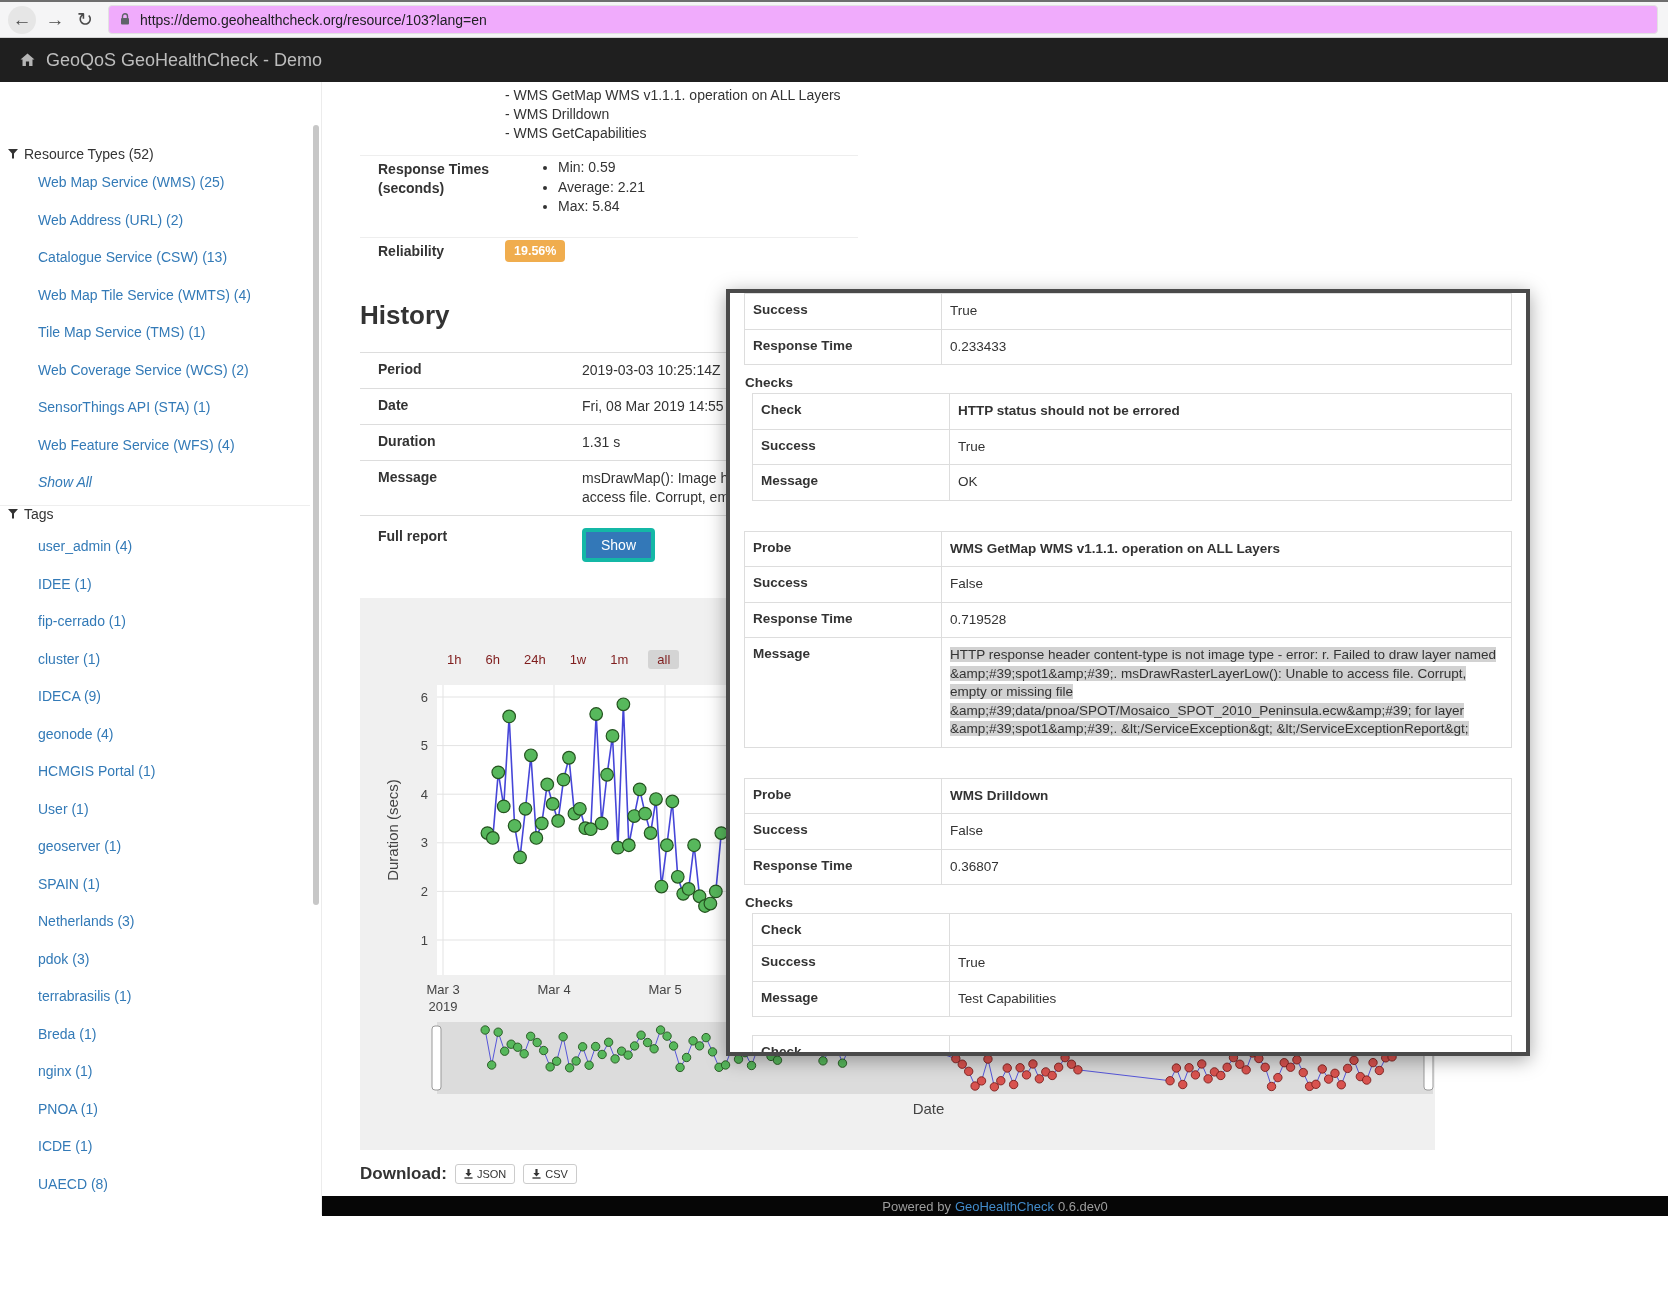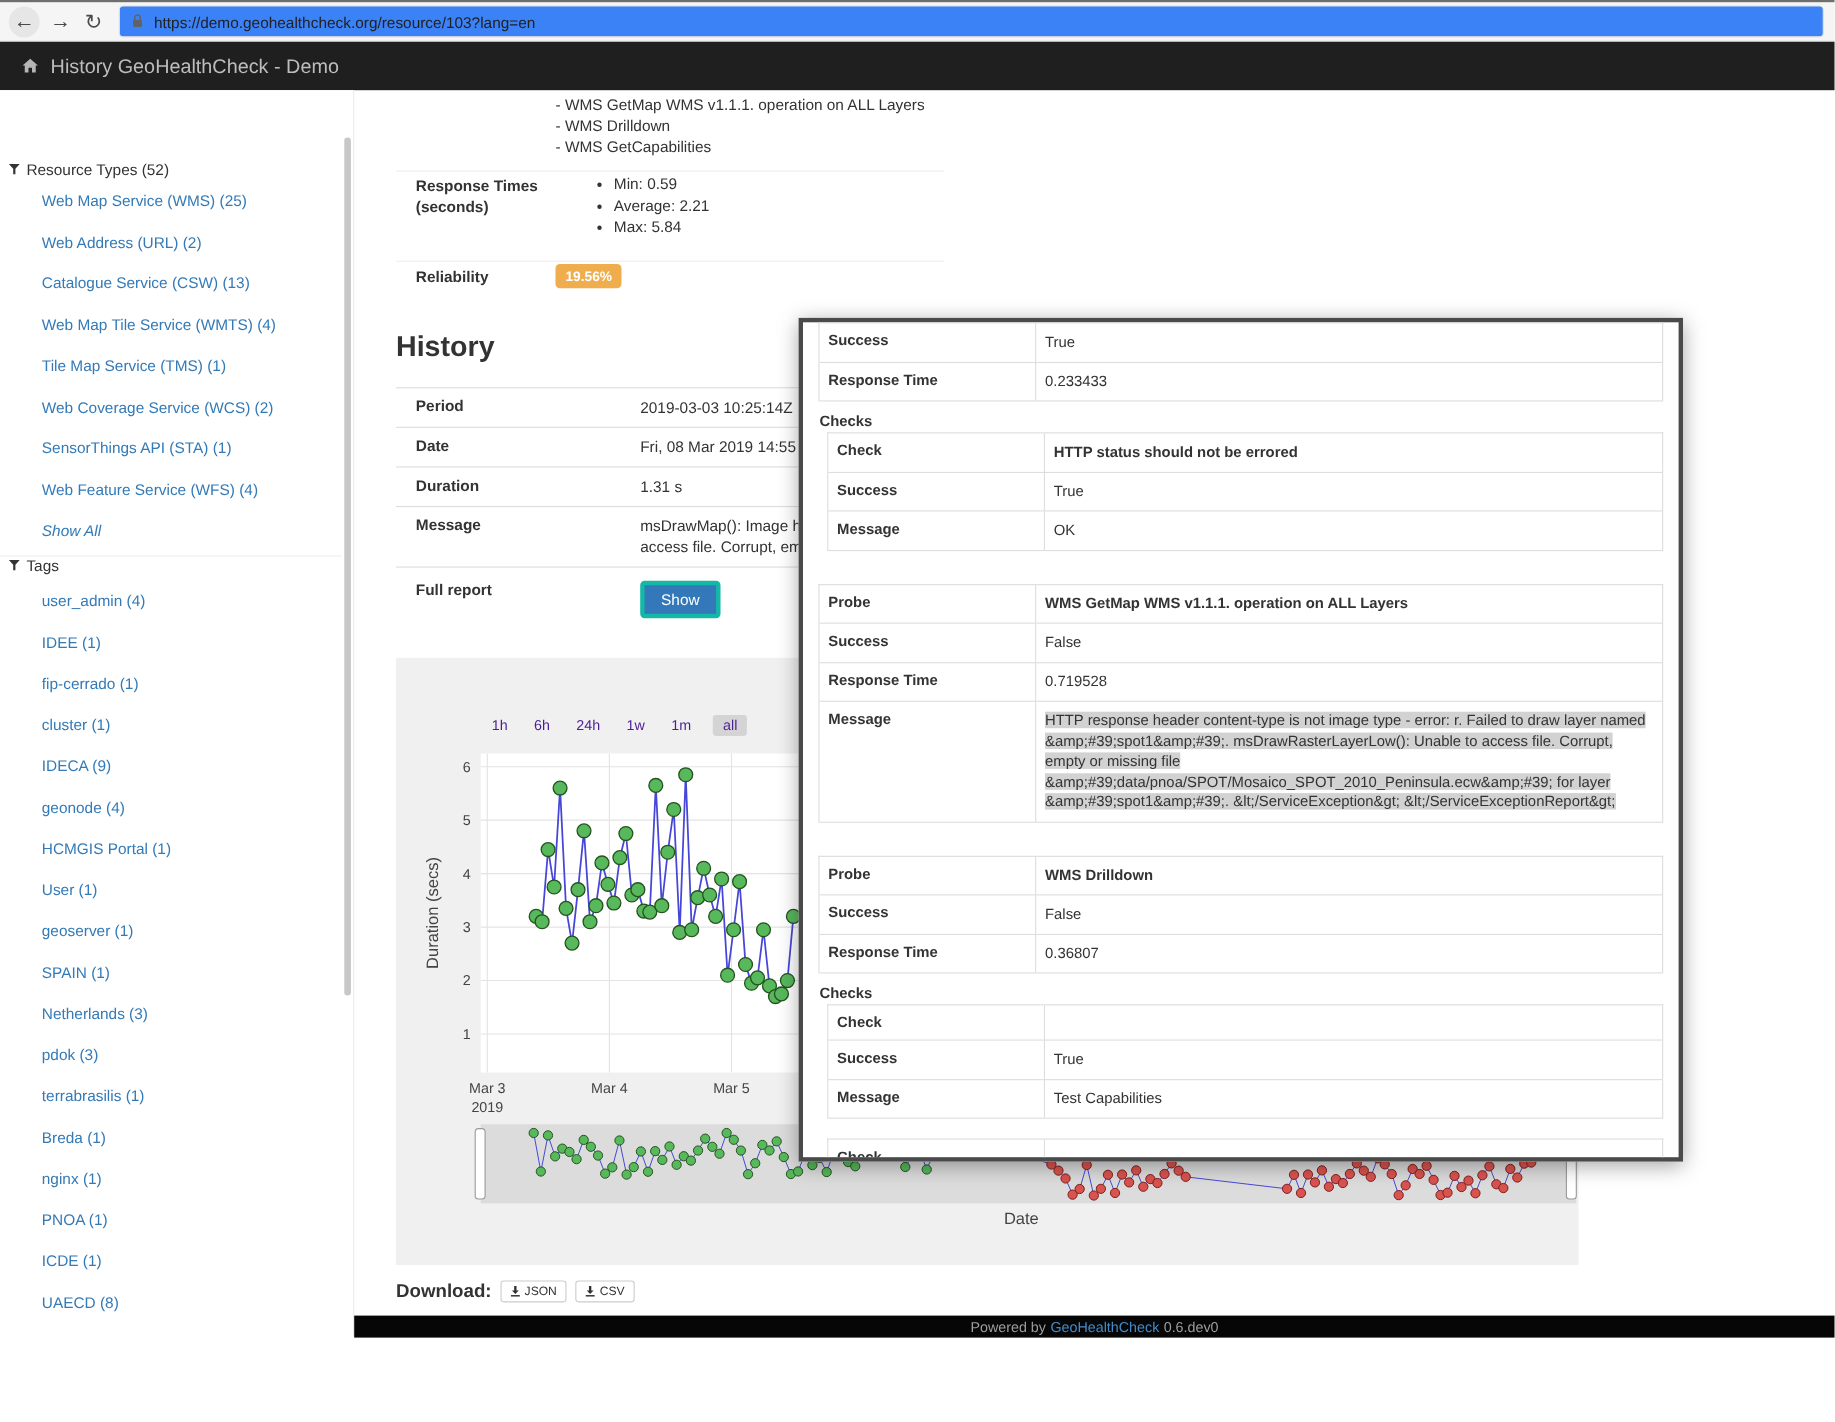--- a/index.html
+++ b/index.html
@@ -2,21 +2,21 @@
 <html><head>
 <meta charset="utf-8">
 <style>
   html,body{margin:0;padding:0;background:#fff;font-family:"Liberation Sans",sans-serif;}
   #screen{position:relative;width:1668px;height:1293px;background:#fff;overflow:hidden;color:#333;}
 
   
   .browser{position:absolute;left:0;top:0;width:1668px;height:38px;background:#f5f5f6;border-top:2px solid #6e6e6e;border-bottom:1px solid #d4d4d4;display:flex;align-items:center;box-sizing:border-box;}
   .nav-glyph{font-size:19px;color:#4a4a4a;width:30px;text-align:center;flex:none;}
   .back-circle{width:28px;height:28px;border-radius:50%;background:#e6e6e6;display:flex;align-items:center;justify-content:center;margin-left:8px;flex:none;}
-  .url-field{flex:1;height:27px;background:#3b82f6;border:1px solid #e2e2e2;border-radius:4px;margin:0 10px 0 8px;display:flex;align-items:center;padding:0 10px;}
+  .url-field{flex:1;height:27px;background:#f0abfc;border:1px solid #e2e2e2;border-radius:4px;margin:0 10px 0 8px;display:flex;align-items:center;padding:0 10px;}
   .url-text{font-size:14px;color:#202124;margin-left:9px;}
 
   
   .navbar{position:absolute;left:0;top:38px;width:1668px;height:44px;background:#1f1f1f;display:flex;align-items:center;}
   .brand{color:#bdbdbd;font-size:18px;margin-left:10px;}
 
   
   .sidebar{position:absolute;left:0;top:82px;width:322px;height:1133px;background:#fff;border-right:1px solid #ececec;box-sizing:border-box;}
   .side-header{position:absolute;left:8px;display:flex;align-items:center;gap:6px;font-size:14px;color:#333;}
   .side-list{position:absolute;left:0;width:310px;}
@@ -35,21 +35,21 @@
   .history-title{position:absolute;left:360px;top:300px;font-size:26px;font-weight:bold;color:#333;}
   .h-table{position:absolute;left:360px;top:352px;width:498px;}
   .h-row{display:flex;border-top:1px solid #ddd;padding:8px 0 8px 18px;font-size:14px;align-items:flex-start;box-sizing:border-box;}
   .h-label{width:204px;font-weight:bold;flex:none;}
   .h-val{white-space:pre;line-height:19px;}
   .h-row.report{padding-top:12px;padding-bottom:12px;}
   .btn-show{background:#3378b8;color:#fff;border:4px solid #14b8a6;border-radius:4px;padding:5px 15px;font-size:14px;cursor:pointer;}
 
   
   .chart-panel{position:absolute;left:360px;top:598px;width:1075px;height:552px;background:#f0f0f0;}
-  .range-btns{position:absolute;left:83px;top:52px;font-size:13px;color:#4c1d95;display:flex;align-items:center;gap:16px;}
+  .range-btns{position:absolute;left:83px;top:52px;font-size:13px;color:#7f1d1d;display:flex;align-items:center;gap:16px;}
   .range-btn{cursor:pointer;padding:2px 4px;}
   .range-btn.active{background:#d4d4d4;border-radius:3px;padding:2px 9px;}
   .chart-svg{position:absolute;left:0;top:0;}
   .date-label{position:absolute;left:77px;top:502px;width:983px;text-align:center;font-size:15px;color:#444;}
 
   
   .modal{position:absolute;left:726px;top:289px;width:804px;height:767px;background:#fff;border:4px solid #4a4a4a;box-sizing:border-box;overflow:hidden;padding:0 14px;box-shadow:0 4px 18px rgba(0,0,0,0.35);font-size:13.5px;}
   .m-table{border:1px solid #ddd;border-bottom:0;}
   .m-table.indent{margin-left:8px;}
   .m-table.gap{margin-top:30px;}
@@ -85,21 +85,21 @@
           <rect x="2" y="6" width="8" height="6.5" rx="1" fill="#5f6368"></rect>
         </svg>
       <span class="url-text">https://demo.geohealthcheck.org/resource/103?lang=en</span>
     </div>
   </div>
 
   <div class="navbar">
     <svg width="17" height="16" viewBox="0 0 16 16" style="margin-left:19px;">
         <path d="M8 1.5 L15 7.5 L13 7.5 L13 14 L9.6 14 L9.6 9.6 L6.4 9.6 L6.4 14 L3 14 L3 7.5 L1 7.5 Z" fill="#b5b5b5"></path>
       </svg>
-    <span class="brand">History GeoHealthCheck - Demo</span>
+    <span class="brand">GeoQoS GeoHealthCheck - Demo</span>
   </div>
 
   <div class="sidebar">
     <div class="side-header" style="top:64px;">
       <svg width="10" height="10" viewBox="0 0 10 10">
           <path d="M0 0 H10 L6 4.5 V9.5 H4 V4.5 Z" fill="#333"></path>
         </svg>
       <span>Resource Types (52)</span>
     </div>
     <div class="side-list" style="top:82px;" id="resource-list">

